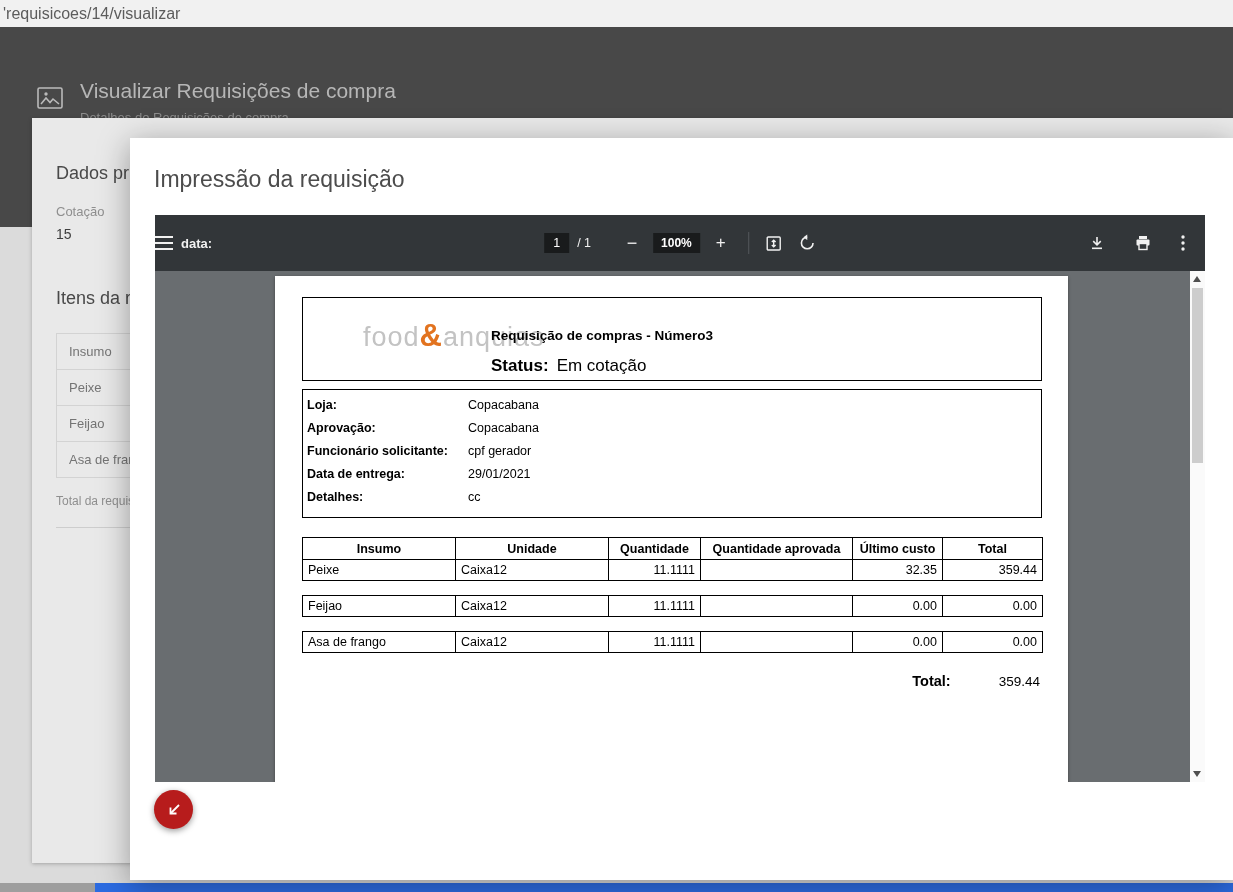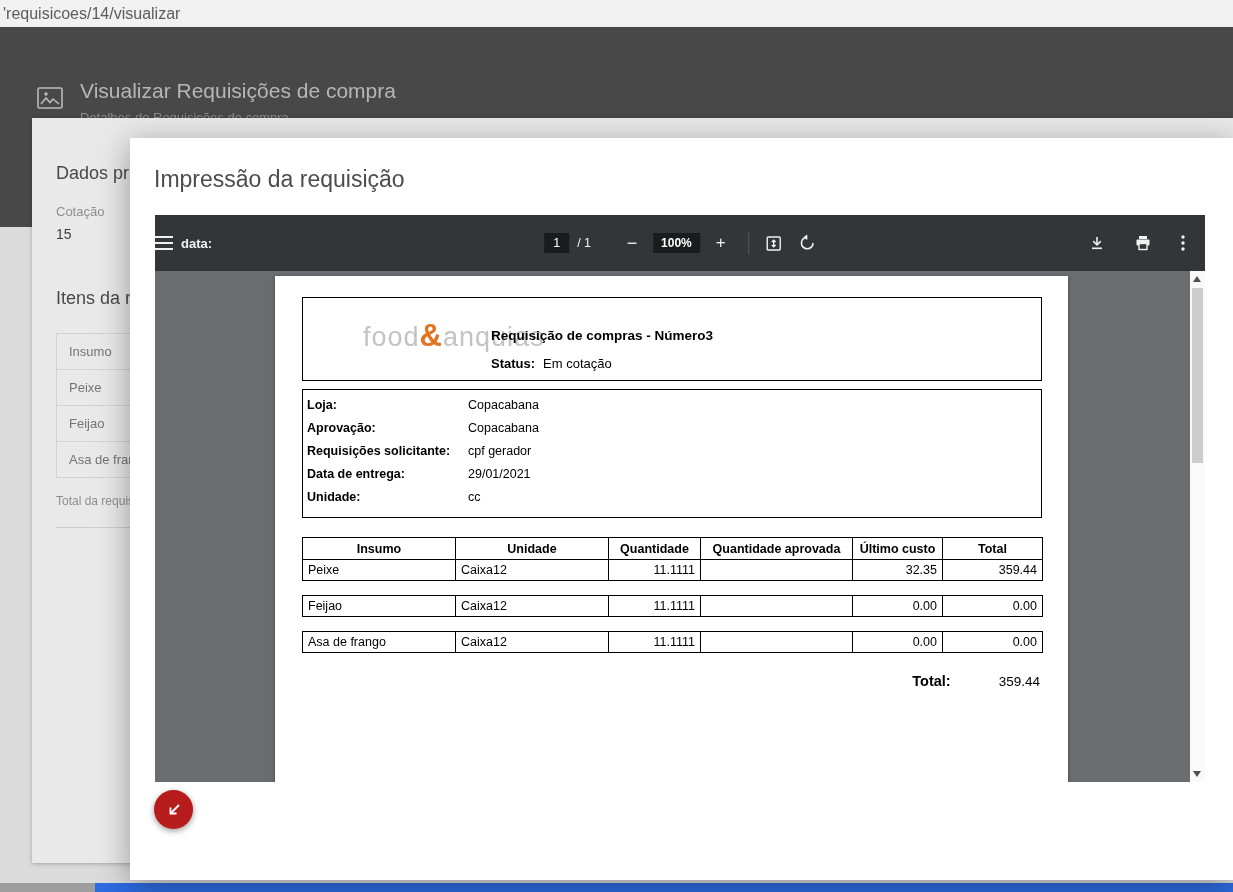--- a/index.html
+++ b/index.html
@@ -64,21 +64,21 @@
   .pdf-body { position:absolute; top:56px; left:0; right:0; bottom:0; overflow:hidden; }
   .pdf-page { position:absolute; left:120px; top:5px; width:793px; height:530px; background:#fff;
               box-shadow:0 1px 3px rgba(0,0,0,0.4); }
 
   
   .doc-header { position:absolute; left:27px; top:21px; width:740px; height:84px; border:1px solid #000; }
   .logo { position:absolute; left:16px; top:20px; font-size:27px; color:#c3c3c3; letter-spacing:1px; white-space:nowrap;margin-left:44px; }
   .logo .amp { color:#e2731f; font-size:31px; font-weight:bold; }
   .doc-head-text { position:absolute; left:188px; top:30px; }
   .doc-title { font-size:13.5px; font-weight:bold; color:#000; }
-  .doc-status { margin-top:13px; font-size:13px; color:#000; }
+  .doc-status { margin-top:13px; font-size:17px; color:#000; }
   .doc-status .lbl { font-weight:bold; }
   .doc-status .val { margin-left:8px; }
 
   .info-box { position:absolute; left:27px; top:113px; width:740px; height:129px; border:1px solid #000;
               padding:8px 0 0 4px; font-size:12.5px; color:#000; }
   .info-row { position:relative; height:23px; }
   .info-label { font-weight:bold; }
   .info-value { position:absolute; left:161px; top:0; }
 
   .doc-table { position:absolute; left:27px; border-collapse:collapse; font-size:12.5px; color:#000;
@@ -246,29 +246,29 @@
           <div class="info-box">
             <div class="info-row">
               <span class="info-label">Loja:</span>
               <span class="info-value">Copacabana</span>
             </div>
             <div class="info-row">
               <span class="info-label">Aprovação:</span>
               <span class="info-value">Copacabana</span>
             </div>
             <div class="info-row">
-              <span class="info-label">Requisições solicitante:</span>
+              <span class="info-label">Funcionário solicitante:</span>
               <span class="info-value">cpf gerador</span>
             </div>
             <div class="info-row">
               <span class="info-label">Data de entrega:</span>
               <span class="info-value">29/01/2021</span>
             </div>
             <div class="info-row">
-              <span class="info-label">Unidade:</span>
+              <span class="info-label">Detalhes:</span>
               <span class="info-value">cc</span>
             </div>
           </div>
 
           <table class="doc-table t1">
             <tbody>
                 <tr>
               <th class="c1">Insumo</th>
               <th class="c2">Unidade</th>
               <th class="c3">Quantidade</th>

